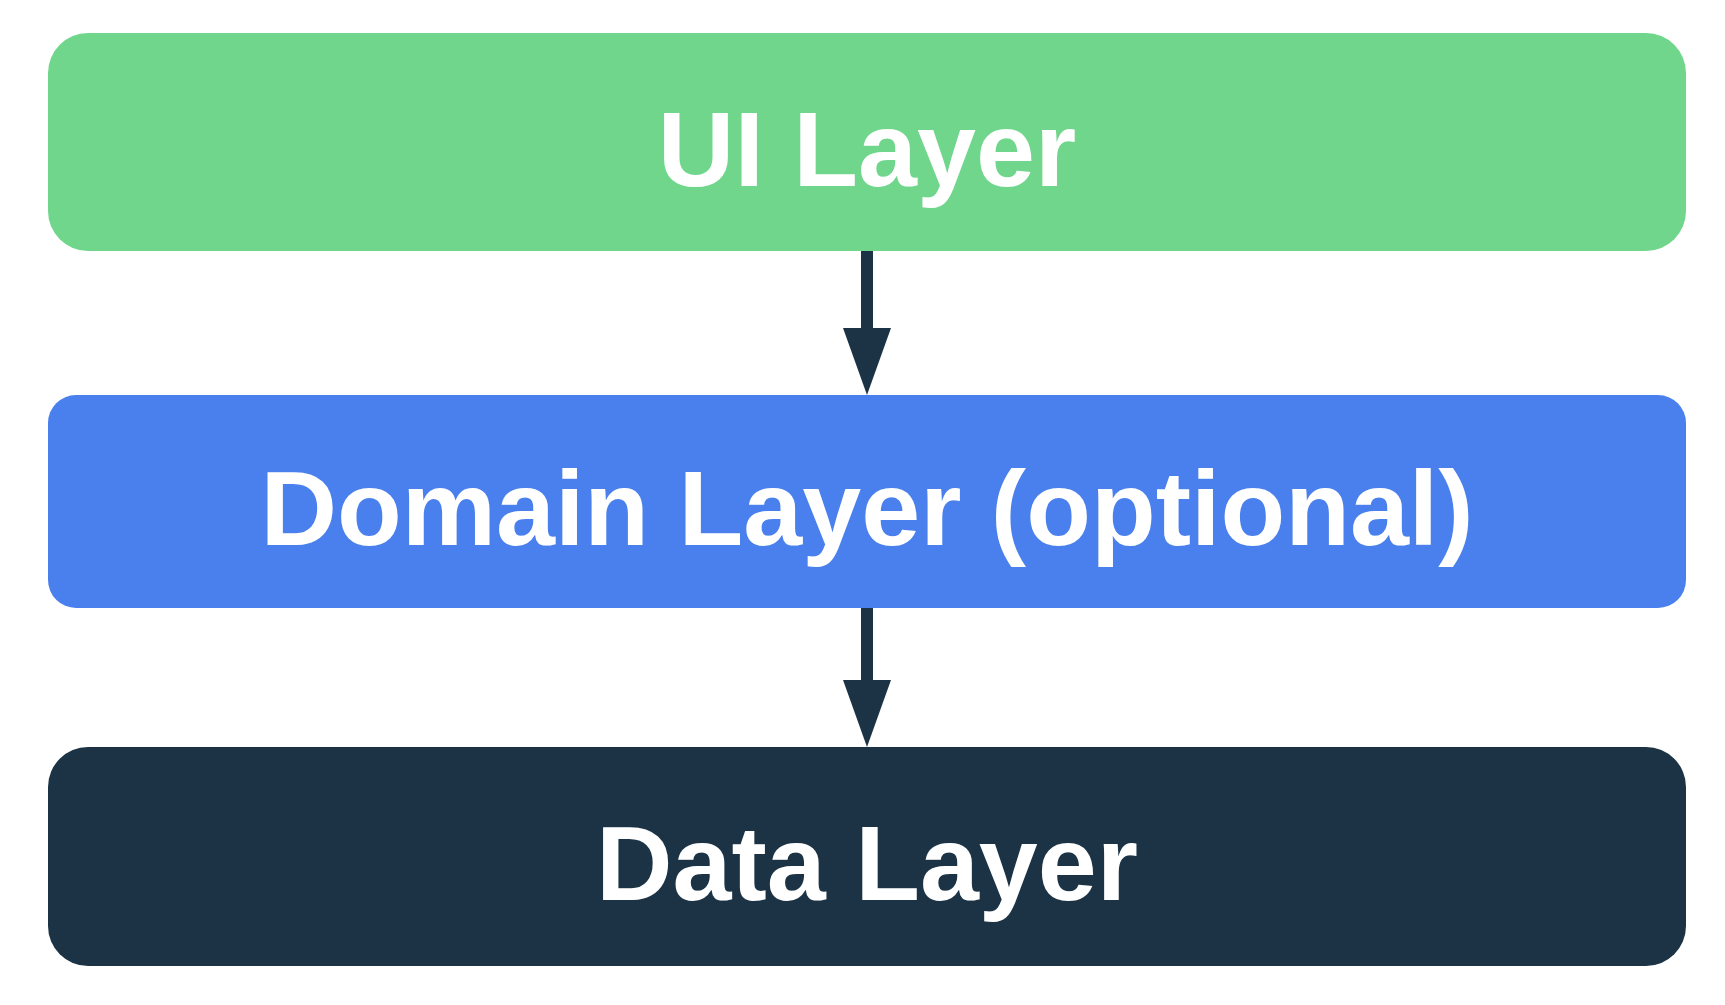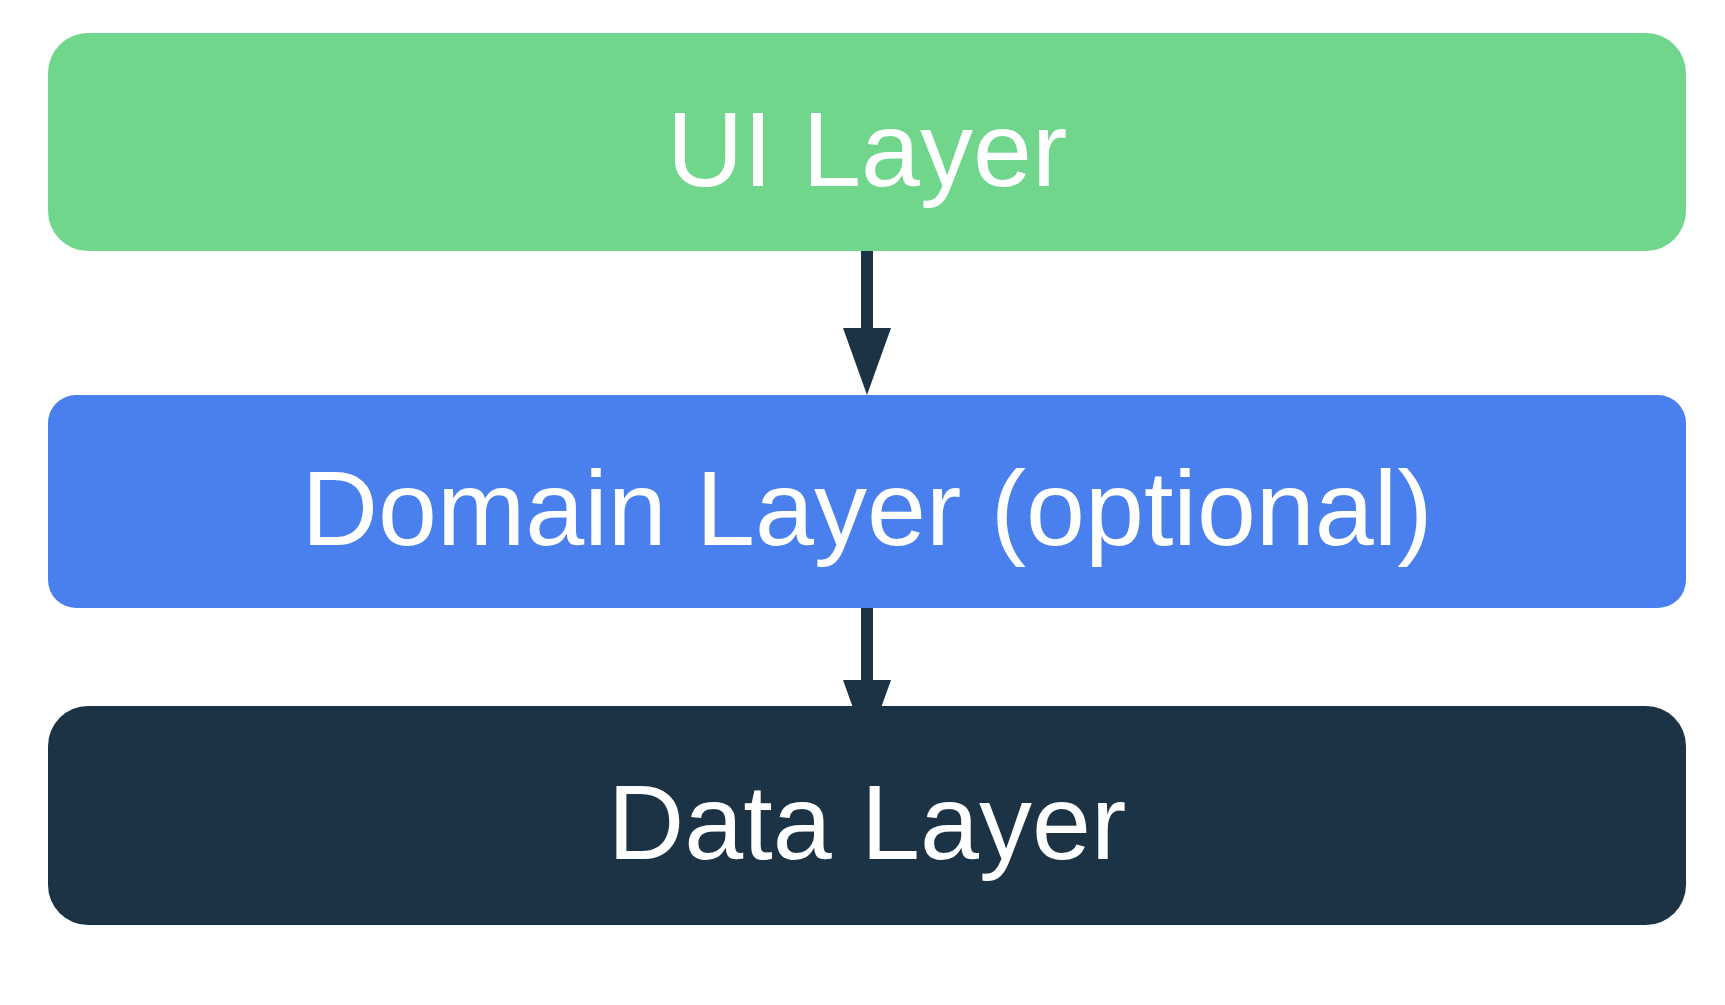--- a/index.html
+++ b/index.html
@@ -20,40 +20,40 @@
     left: 48px;
     width: 1638px;
     border-radius: 40px;
     display: flex;
     align-items: center;
     justify-content: center;
   }
   .layer-label {
     color: #ffffff;
     font-size: 106px;
-    font-weight: 400;
+    font-weight: 700;
     letter-spacing: 0px;
     line-height: 1;
     white-space: nowrap;
     padding-bottom: 6px;
     margin-top: 19px;
   }
   #ui-layer-box {
     top: 33px;
     height: 218px;
     background: #6FD68C;
   }
   #domain-layer-box {
     top: 395px;
     height: 213px;
     background: #4A80ED;
     border-radius: 28px;
   }
   #data-layer-box {
-    top: 706px;
+    top: 747px;
     height: 219px;
     background: #1B3344;
   }
   .arrow {
     position: absolute;
     left: 837px;
     width: 60px;
     display: flex;
     flex-direction: column;
     align-items: center;

